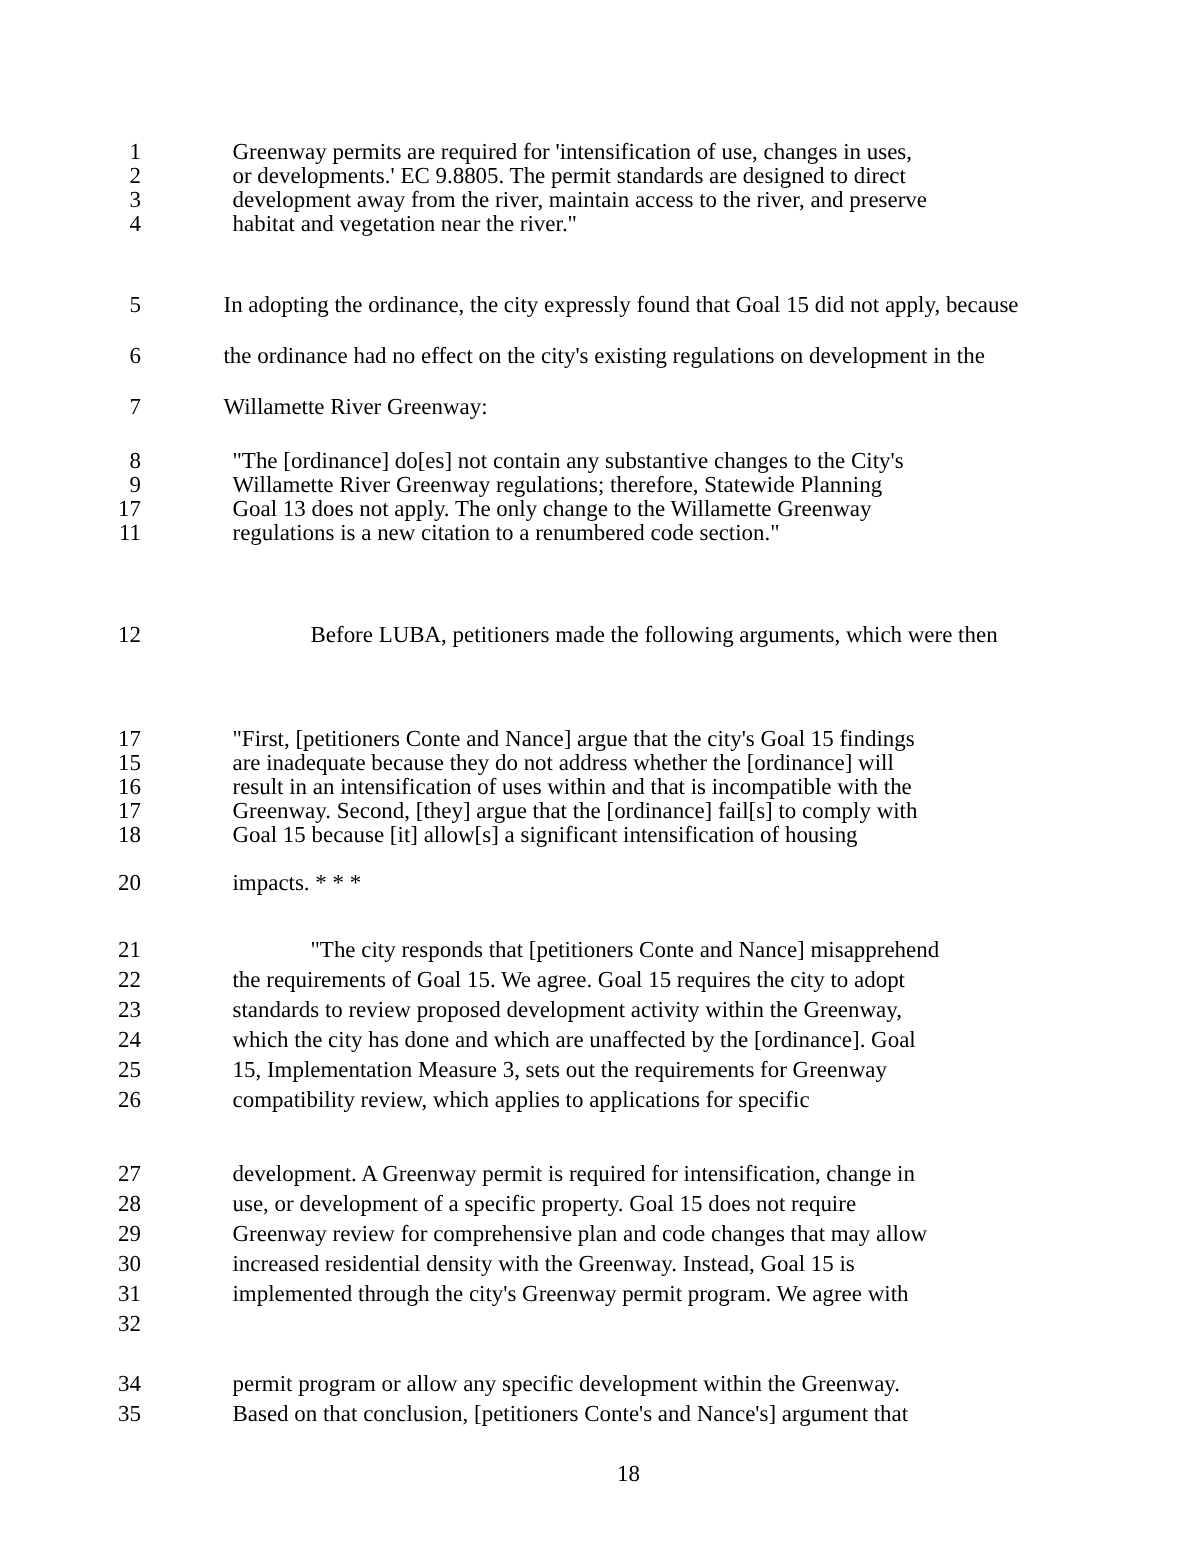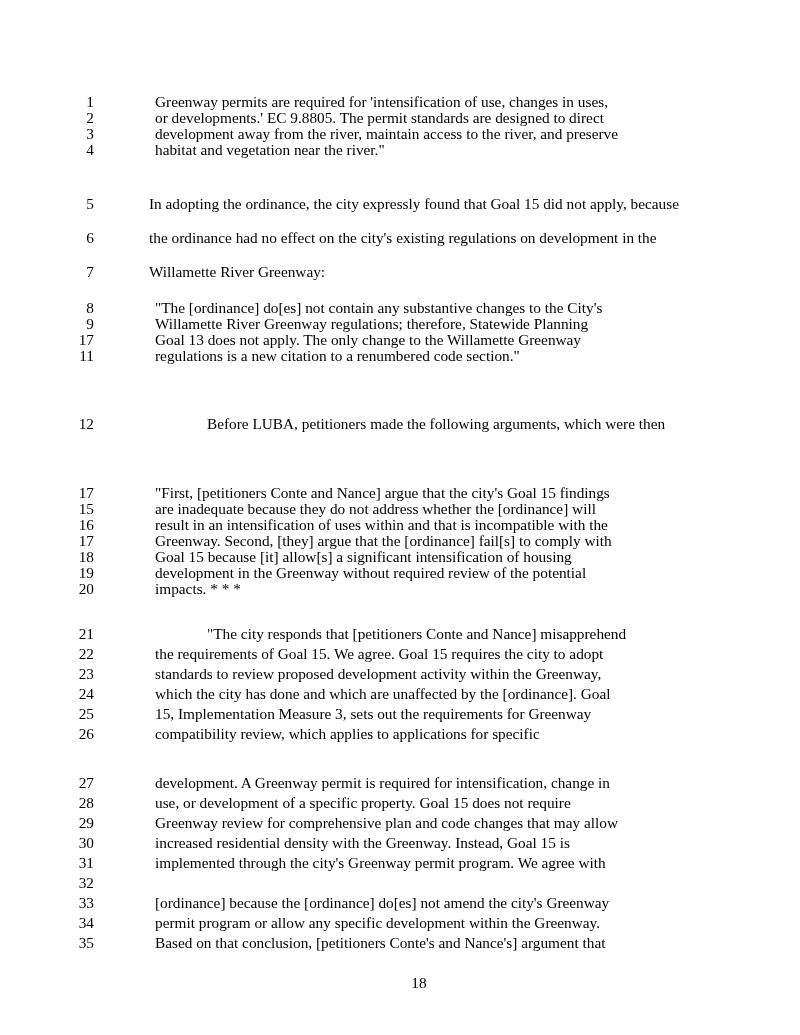--- a/index.html
+++ b/index.html
@@ -123,24 +123,20 @@
     <span class="txt quote">result in an intensification of uses within and that is incompatible with the</span>
   </div>
   <div class="line" style="top:532px">
     <span class="ln">17</span>
     <span class="txt quote">Greenway.  Second, [they] argue that the [ordinance] fail[s] to comply with</span>
   </div>
   <div class="line" style="top:548px">
     <span class="ln">18</span>
     <span class="txt quote">Goal 15 because [it] allow[s] a significant intensification of housing</span>
   </div>
-  <div class="line" style="top:564px">
-    <span class="ln">19</span>
-    <span class="txt quote">development in the Greenway without required review of the potential</span>
-  </div>
   <div class="line" style="top:580px">
     <span class="ln">20</span>
     <span class="txt quote">impacts.  * * *</span>
   </div>
 
   <div class="line" style="top:625px">
     <span class="ln">21</span>
     <span class="txt quote-indent">"The city responds that [petitioners Conte and Nance] misapprehend</span>
   </div>
   <div class="line" style="top:645px">
@@ -179,24 +175,20 @@
     <span class="ln">30</span>
     <span class="txt quote">increased residential density with the Greenway.  Instead, Goal 15 is</span>
   </div>
   <div class="line" style="top:854px">
     <span class="ln">31</span>
     <span class="txt quote">implemented through the city's Greenway permit program.  We agree with</span>
   </div>
   <div class="line" style="top:874px">
     <span class="ln">32</span>
   </div>
-  <div class="line" style="top:894px">
-    <span class="ln">33</span>
-    <span class="txt quote">[ordinance] because the [ordinance] do[es] not amend the city's Greenway</span>
-  </div>
   <div class="line" style="top:914px">
     <span class="ln">34</span>
     <span class="txt quote">permit program or allow any specific development within the Greenway.</span>
   </div>
   <div class="line" style="top:934px">
     <span class="ln">35</span>
     <span class="txt quote">Based on that conclusion, [petitioners Conte's and Nance's] argument that</span>
   </div>
 
   <div class="page-number">18</div>

